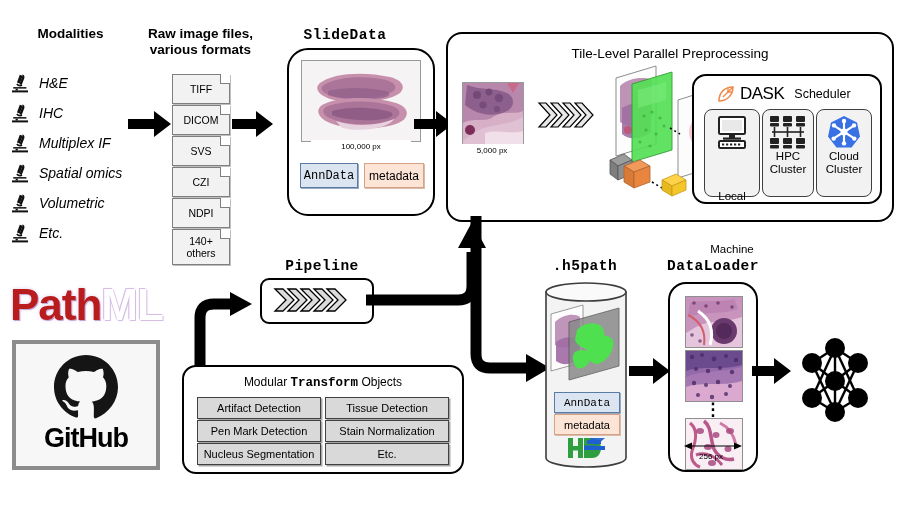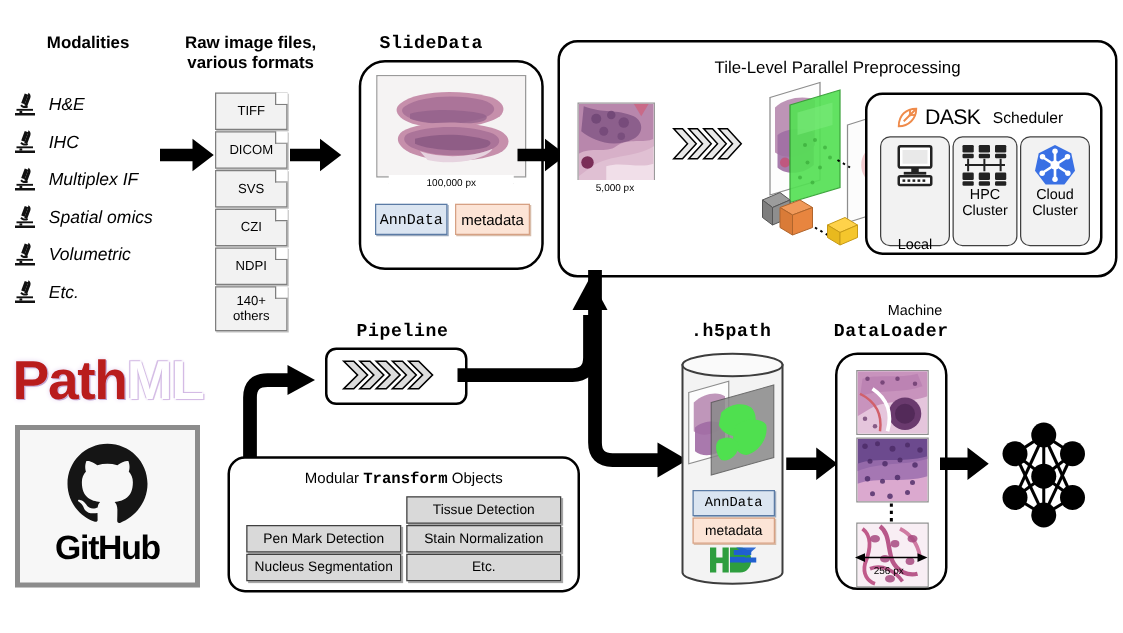--- a/index.html
+++ b/index.html
@@ -497,20 +497,23 @@
   <path d="M82 152 L58 138 V166 Z" fill="#000"></path>
 </svg>
 
 <div class="panel" style="left:182px;top:365px;width:278px;height:105px;border-width:2.4px;border-radius:14px;">
   <div class="abs" style="left:0;right:0;top:8px;text-align:center;font-size:12px;">
     <span>Modular</span>
     <span class="mono" style="font-weight:bold;font-size:12.5px;">Transform</span>
     <span>Objects</span>
   </div>
 
+  <div class="abs gbox" style="left:13px;top:30px;width:122px;height:20px;">
+    <span>Artifact Detection</span>
+    </div>
   <div class="abs gbox" style="left:13px;top:53px;width:122px;height:20px;">
     <span>Pen Mark Detection</span>
     </div>
   <div class="abs gbox" style="left:13px;top:76px;width:122px;height:20px;">
     <span>Nucleus Segmentation</span>
     </div>
 
   <div class="abs gbox" style="left:141px;top:30px;width:122px;height:20px;">
     <span>Tissue Detection</span>
     </div>

